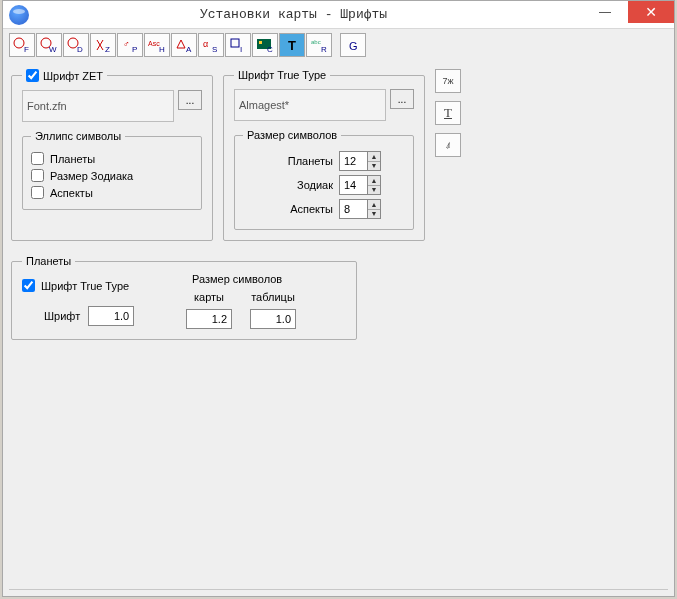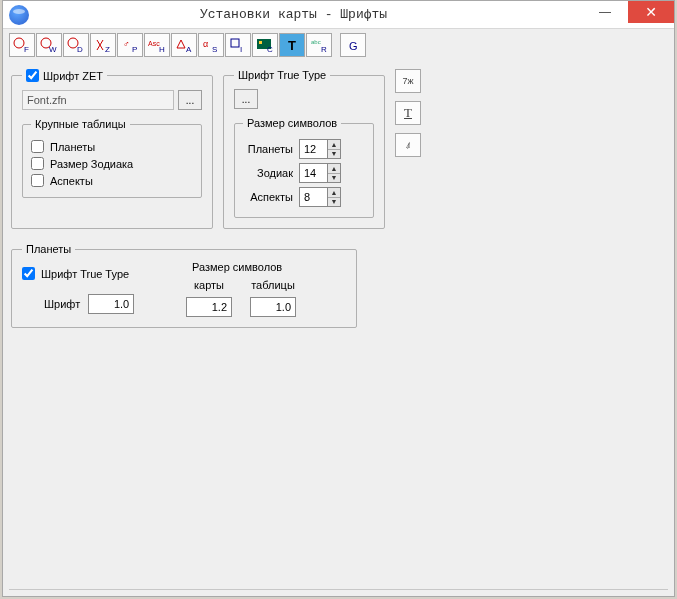--- a/index.html
+++ b/index.html
@@ -115,21 +115,21 @@
   .fs-tt {
     width: 162px;
   }
   .font-row {
     display: flex;
     gap: 4px;
     margin-bottom: 8px;
   }
   .textfield {
     flex: 1;
-    height: 20px;
+    height: 32px;
     border: 1px solid #bdbdbd;
     background: #f3f3f3;
     font-size: 11px;
     padding: 2px 4px;
     color: #555;
   }
   .browse-btn {
     width: 24px;
     height: 20px;
     border: 1px solid #9d9d9d;
@@ -350,39 +350,40 @@
       <fieldset class="fs-zet">
         <legend class="legend-with-check">
           <input type="checkbox" checked="" style="">
           <span>Шрифт ZET</span>
         </legend>
         <div class="font-row">
           <input class="textfield" readonly="" value="Font.zfn" style="">
           <div class="browse-btn">...</div>
         </div>
         <fieldset class="inner-fs fs-large-sym">
-          <legend>Крупные таблицы</legend>
+          <legend>Эллипс символы</legend>
           <div class="chk-row">
             <input type="checkbox" style="">
             <span>Планеты</span>
           </div>
           <div class="chk-row">
             <input type="checkbox" style="">
             <span>Размер Зодиака</span>
           </div>
           <div class="chk-row">
             <input type="checkbox" style="">
             <span>Аспекты</span>
           </div>
         </fieldset>
       </fieldset>
 
       <fieldset class="fs-tt">
         <legend>Шрифт True Type</legend>
         <div class="font-row">
+          <input class="textfield" readonly="" value="Almagest*" style="">
           <div class="browse-btn">...</div>
         </div>
         <fieldset class="inner-fs fs-size-sym">
           <legend>Размер символов</legend>
           <div class="num-row">
             <label>Планеты</label>
             <div class="spin">
               <input value="12" style="">
               <div class="arrows">
                   <div class="arr">▲</div>

